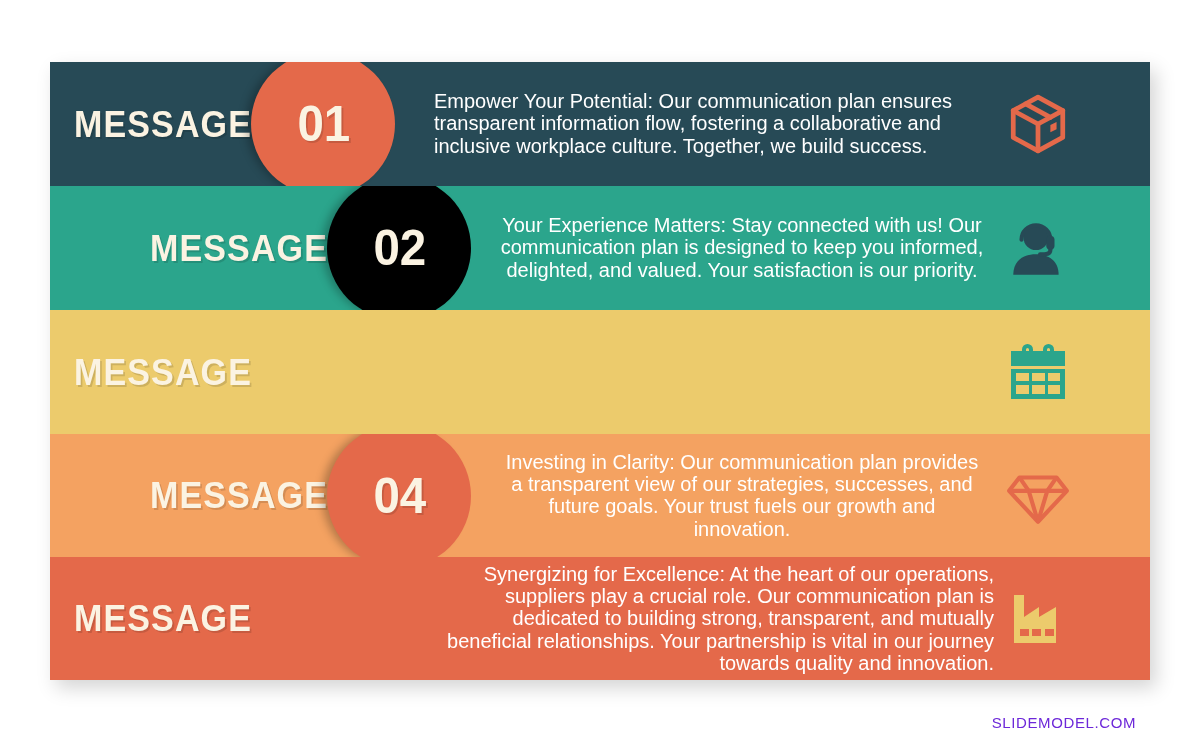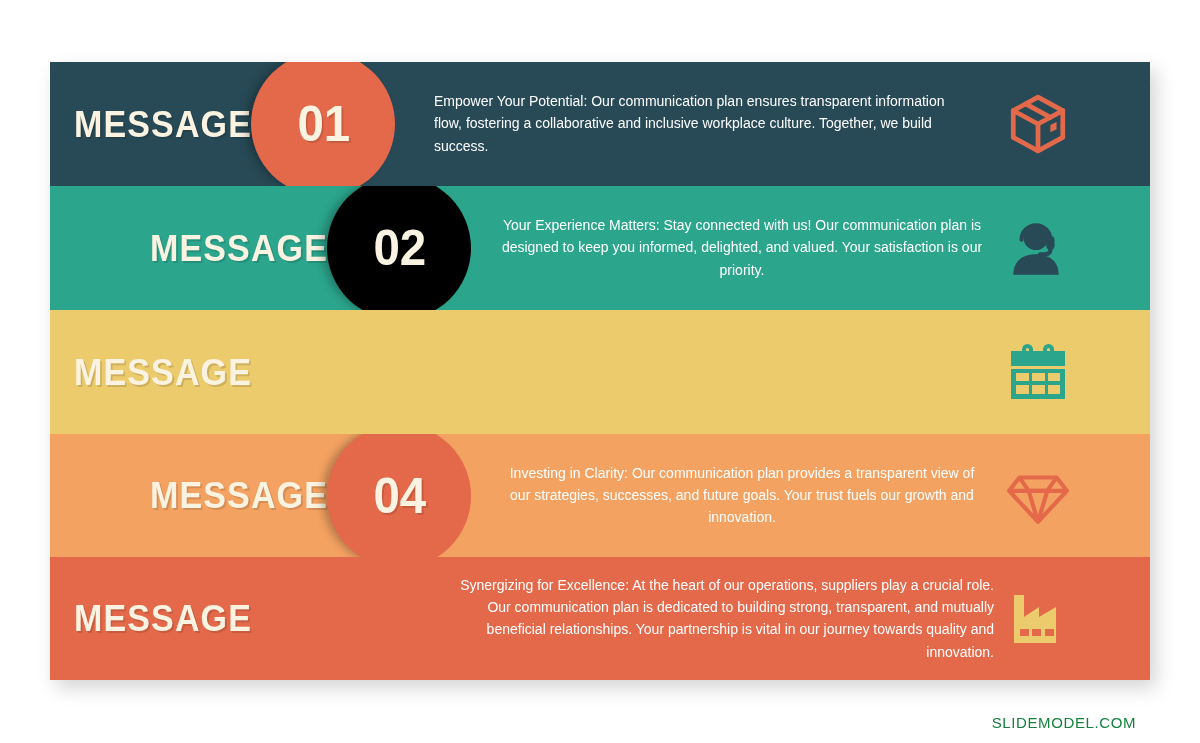--- a/index.html
+++ b/index.html
@@ -98,21 +98,21 @@
   .r3 .badge { background: #17826f; }
   .r4 .badge { background: #e4694a; text-align: center; }
   .r5 .badge { background: #f4a261; }
 
   
   .copy {
     position: absolute;
     top: 50%;
     transform: translateY(-50%);
     color: #ffffff;
-    font-size: 14px;
+    font-size: 20px;
     line-height: 22.4px;
     white-space: pre-line;
   }
   .copy.align-left  { left: 384px;  width: 520px; text-align: left; }
   .copy.align-right { left: 430px;  width: 484px; text-align: center; margin-left: 20px; }
   .band.r5 .copy { left: 384px; width: 560px; text-align: right; }
 
   
   .iconslot {
     position: absolute;
@@ -126,21 +126,21 @@
     justify-content: center;
   }
 
   
   .watermark {
     position: absolute;
     right: 28px;
     bottom: 12px;
     font-size: 15px;
     letter-spacing: 0.6px;
-    color: #15803d;
+    color: #6d28d9;
     text-align: right;
   }
 </style>
 </head>
 <body>
 
 <div class="slide">
 
   <div class="card">
 

